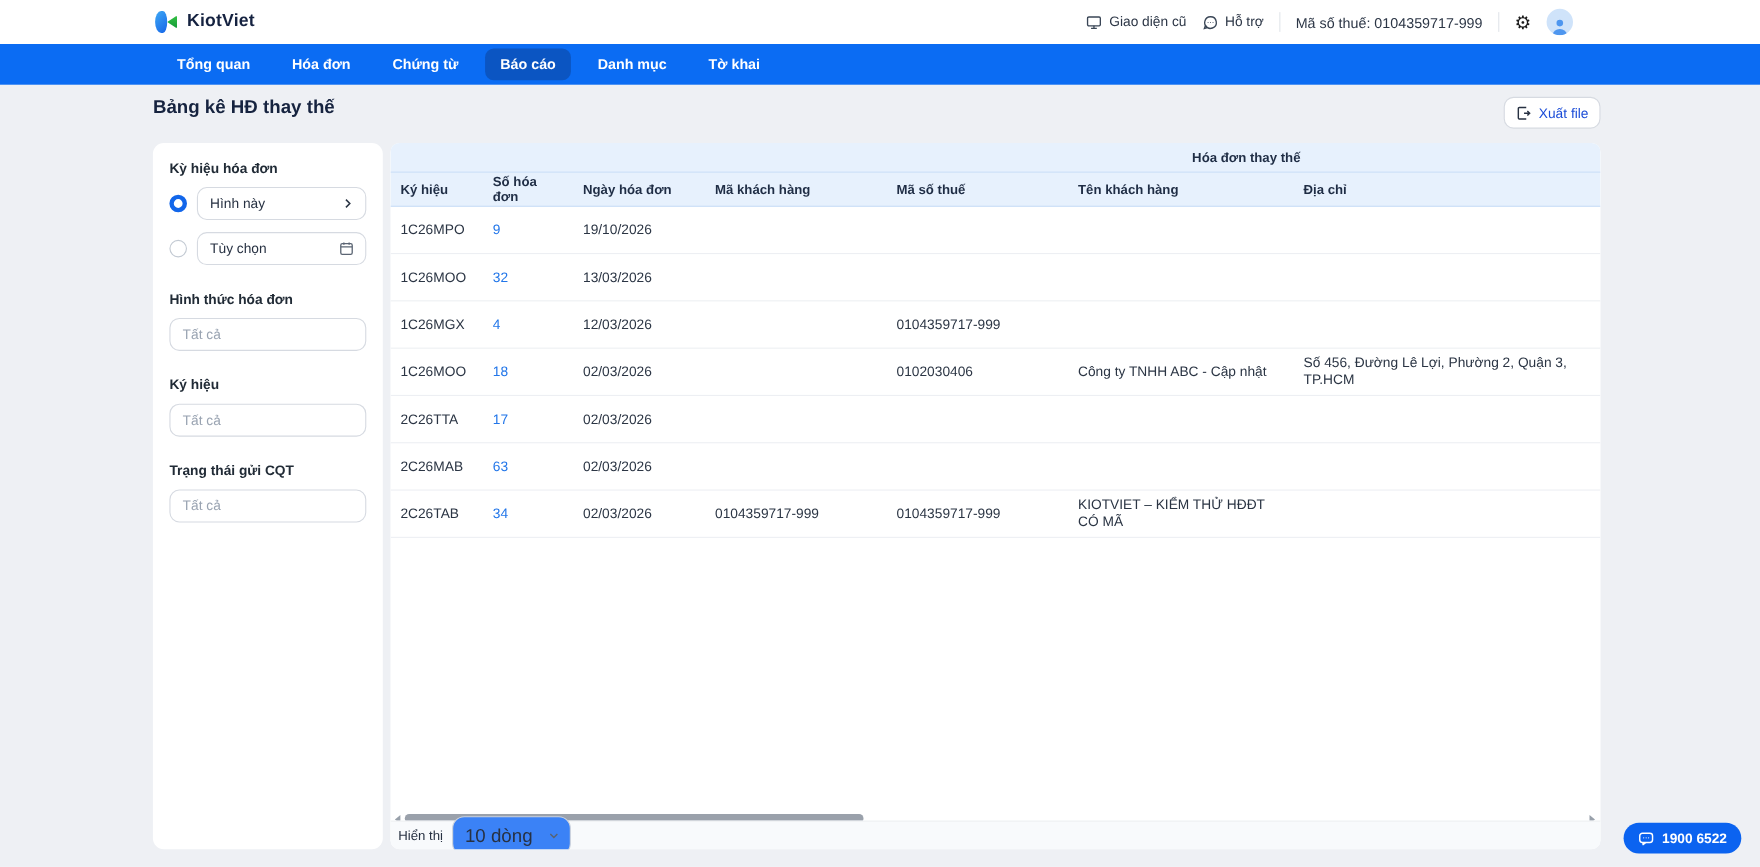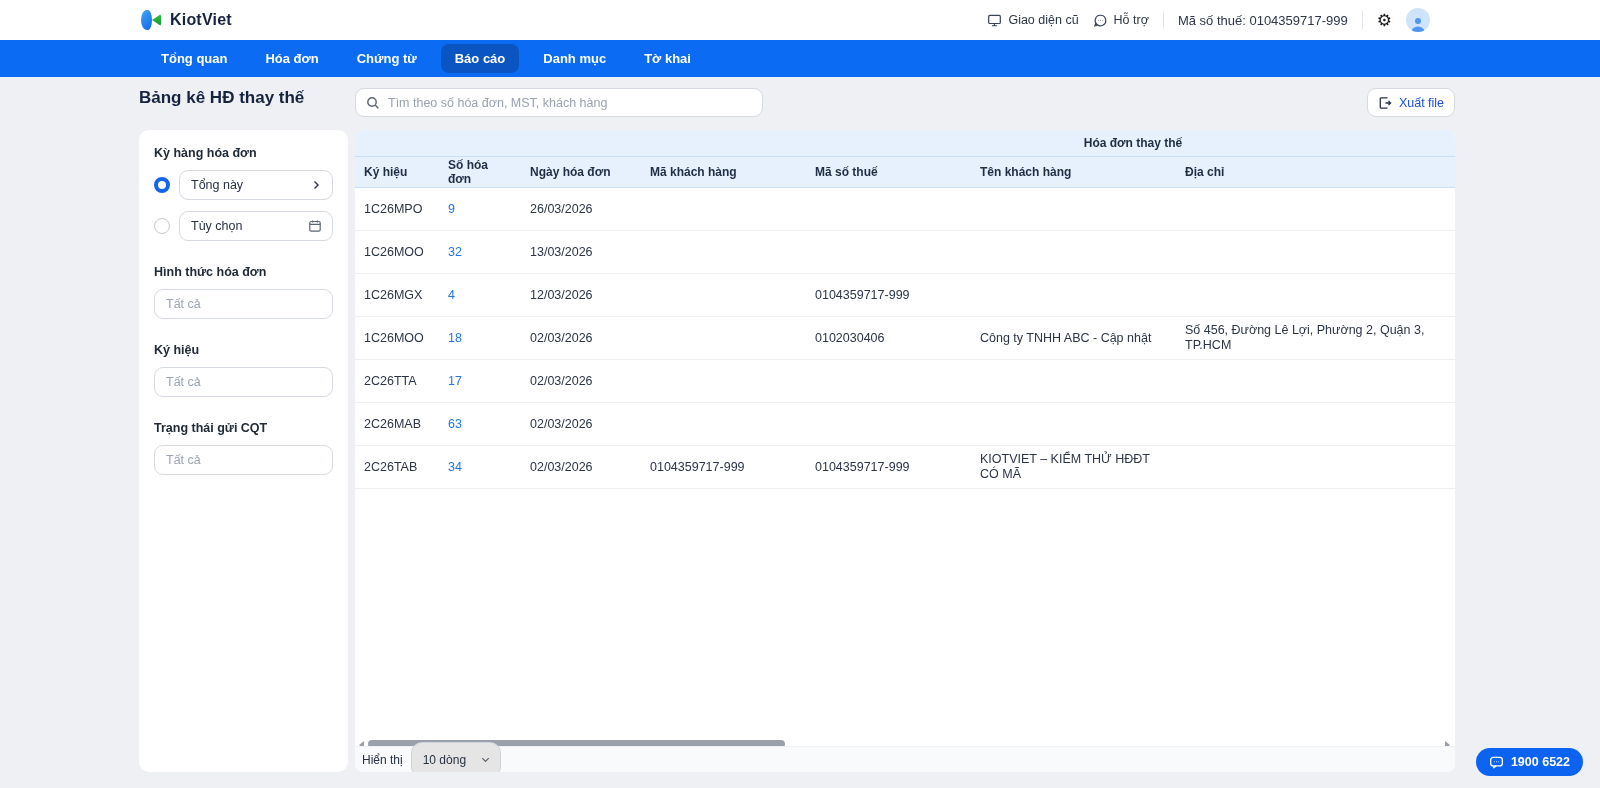--- a/index.html
+++ b/index.html
@@ -89,23 +89,23 @@
   
   .hscroll { position:absolute; left:0; top:608px; width:1100px; height:12px; }
   .sb-arrow { position:absolute; top:3px; width:0; height:0; border-top:4px solid transparent; border-bottom:4px solid transparent; cursor:pointer; }
   .sb-left  { left:4px;  border-right:5px solid #98a0aa; }
   .sb-right { right:5px; border-left:5px solid #98a0aa; }
   .sb-thumb { position:absolute; left:13px; top:2px; width:417px; height:8px; background:#9aa1ab; border-radius:5px; cursor:grab; }
 
   .tfooter { position:absolute; left:0; bottom:0; width:1100px; height:26px; background:#f8fafc;
              border-top:1px solid #eef0f3; display:flex; align-items:center; gap:8px; padding-left:7px; }
   .tfooter .lbl { font-size:12px; color:#273142; }
-  .size-select { height:36px; border:1px solid #cfd4dc; border-radius:11px; background:#e5e5e5;
+  .size-select { height:36px; border:1px solid #cfd4dc; border-radius:11px; background:#3b82f6;
                  display:flex; align-items:center; gap:14px; padding:0 9px 0 11px;
-                 font-size:12px; color:#273142; cursor:pointer; }
+                 font-size:17px; color:#273142; cursor:pointer; }
 
   
   .chat-fab { position:absolute; right:17px; bottom:12px; height:28px; padding:0 13px;
               background:#0b63f0; border:none; border-radius:14px; display:flex; align-items:center;
               gap:7px; color:#fff; font-size:12.5px; font-weight:700; cursor:pointer;
               font-family:"Liberation Sans", sans-serif; }
 
   svg { display:block; }
 </style>
 </head>
@@ -160,26 +160,26 @@
     <a class="nav-item">Hóa đơn</a>
     <a class="nav-item">Chứng từ</a>
     <a class="nav-item active">Báo cáo</a>
     <a class="nav-item">Danh mục</a>
     <a class="nav-item">Tờ khai</a>
   </nav>
 
   <h1 class="page-title">Bảng kê HĐ thay thế</h1>
 
   <aside class="filter-card">
-    <div class="f-label">Kỳ hàng hóa đơn</div>
+    <div class="f-label">Kỳ hiệu hóa đơn</div>
 
     <div class="radio-row">
       <span class="radio checked"></span>
       <div class="pill-input">
-        <span>Tổng này</span>
+        <span>Hình này</span>
         <span>
           <svg width="12" height="12" viewBox="0 0 12 12" fill="none" stroke="#2c3646" stroke-width="1.4">
             <path d="M4.5 2.5 8 6l-3.5 3.5"></path>
           </svg>
         </span>
       </div>
     </div>
 
     <div class="radio-row">
       <span class="radio"></span>
@@ -203,29 +203,20 @@
       <div class="f-label">Ký hiệu</div>
       <input class="f-input" placeholder="Tất cả" style="">
     </div>
 
     <div class="f-section">
       <div class="f-label">Trạng thái gửi CQT</div>
       <input class="f-input" placeholder="Tất cả" style="">
     </div>
   </aside>
 
-  <div class="search-box">
-    <span>
-      <svg width="14" height="14" viewBox="0 0 14 14" fill="none" stroke="#59636f" stroke-width="1.4">
-        <circle cx="6" cy="6" r="4.2"></circle>
-          <path d="m9.3 9.3 3 3"></path>
-      </svg>
-    </span>
-    <input placeholder="Tìm theo số hóa đơn, MST, khách hàng" style="">
-  </div>
 
   <button class="export-btn">
     <span>
       <svg width="14" height="14" viewBox="0 0 14 14" fill="none" stroke="#273142" stroke-width="1.3">
         <path d="M9.5 1.8H3.2a.9.9 0 0 0-.9.9v8.6c0 .5.4.9.9.9h6.3"></path>
         <path d="M7.5 7h5M10.5 4.9 12.6 7l-2.1 2.1"></path>
       </svg>
     </span>
     <span>Xuất file</span>
   </button>
@@ -241,21 +232,21 @@
       <div class="col">Mã khách hàng</div>
       <div class="col">Mã số thuế</div>
       <div class="col">Tên khách hàng</div>
       <div class="col">Địa chỉ</div>
     </div>
 
     <div id="rows-host">
       <div class="trow">
         <div class="col">1C26MPO</div>
         <div class="col link-cell">9</div>
-        <div class="col">26/03/2026</div>
+        <div class="col">19/10/2026</div>
         <div class="col"></div>
         <div class="col"></div>
         <div class="col"></div>
         <div class="col"></div>
       </div>
 
       <div class="trow">
         <div class="col">1C26MOO</div>
         <div class="col link-cell">32</div>
         <div class="col">13/03/2026</div>

